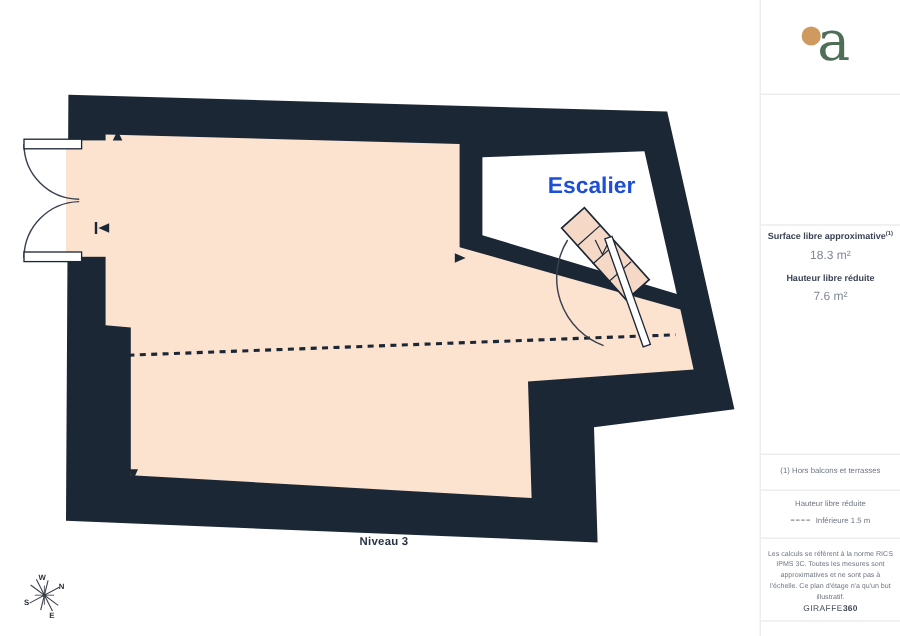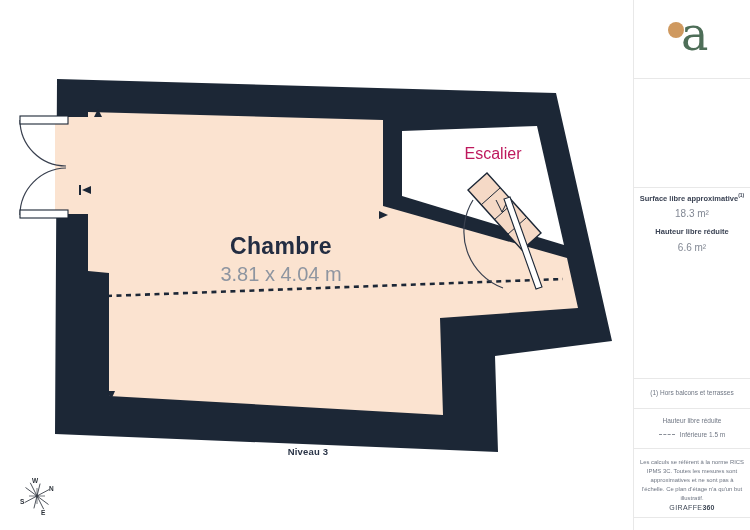--- a/index.html
+++ b/index.html
@@ -2,21 +2,21 @@
 <html><head>
 <meta charset="utf-8">
 <style>
   html,body{margin:0;padding:0;background:#fff;}
   #app{position:relative;width:750px;height:530px;background:#ffffff;overflow:hidden;
        font-family:"Liberation Sans", sans-serif;}
   svg{position:absolute;left:0;top:0;}
   .overlay{position:absolute;transform:translateX(-50%);white-space:nowrap;}
   .room-name{font-size:23px;font-weight:bold;color:#232d42;text-align:center;letter-spacing:.3px;}
   .room-dims{font-size:20px;color:#8e95a0;text-align:center;margin-top:3px;}
-  .stairs-label{font-size:16px;font-weight:normal;color:#be185d;}
+  .stairs-label{font-size:19px;font-weight:bold;color:#1d4ed8;}
   .level-label{font-size:9.5px;font-weight:bold;color:#2a3447;letter-spacing:.2px;}
   
   .sidebar{position:absolute;left:633px;top:0;width:116px;height:530px;background:#fff;
            border-left:1px solid #e8e8e8;}
   .divider{position:absolute;left:0;width:100%;height:0;border-top:1px solid #e8e8e8;}
   .sb-text{position:absolute;left:0;width:100%;text-align:center;color:#6f7683;}
   .metric-label{font-size:7.5px;font-weight:bold;color:#3b4354;}
   .metric-label sup{font-size:5px;}
   .metric-value{font-size:10px;color:#828894;}
   .note{font-size:6.5px;}
@@ -85,41 +85,37 @@
       <circle cx="37" cy="496" r="1.6" fill="#3a3f48" stroke="none"></circle>
       <g fill="#2a3038" stroke="none" font-size="6.5" font-weight="bold" font-family="Liberation Sans, sans-serif">
         <text x="32" y="483">W</text>
         <text x="49" y="491">N</text>
         <text x="20" y="504">S</text>
         <text x="41" y="515">E</text>
       </g>
     </g>
   </svg>
 
-  <div class="overlay" style="left:281px;top:233px">
-    <div class="room-name">Chambre</div>
-    <div class="room-dims">3.81 x 4.04 m</div>
-  </div>
   <div class="overlay stairs-label" style="left:493px;top:145px">Escalier</div>
-  <div class="overlay level-label" style="left:308px;top:446px">Niveau 3</div>
+  <div class="overlay level-label" style="left:320px;top:446px">Niveau 3</div>
 
   <div class="sidebar">
     <div>
       <span class="logo-dot"></span>
       <span class="logo-letter">a</span>
     </div>
     <div class="divider" style="top:78px"></div>
     <div class="divider" style="top:187px"></div>
 
     <div class="sb-text metric-label" style="top:192px">
       <span>Surface libre approximative</span><sup>(1)</sup>
     </div>
     <div class="sb-text metric-value" style="top:208px">18.3 m²</div>
     <div class="sb-text metric-label" style="top:227px">Hauteur libre réduite</div>
-    <div class="sb-text metric-value" style="top:242px">6.6 m²</div>
+    <div class="sb-text metric-value" style="top:242px">7.6 m²</div>
 
     <div class="divider" style="top:378px"></div>
     <div class="sb-text note" style="top:389px">(1) Hors balcons et terrasses</div>
     <div class="divider" style="top:408px"></div>
 
     <div class="sb-text note" style="top:417px">Hauteur libre réduite</div>
     <div class="sb-text note" style="top:431px">
       <span class="dash-sample"></span><span>Inférieure 1.5 m</span>
     </div>
 

